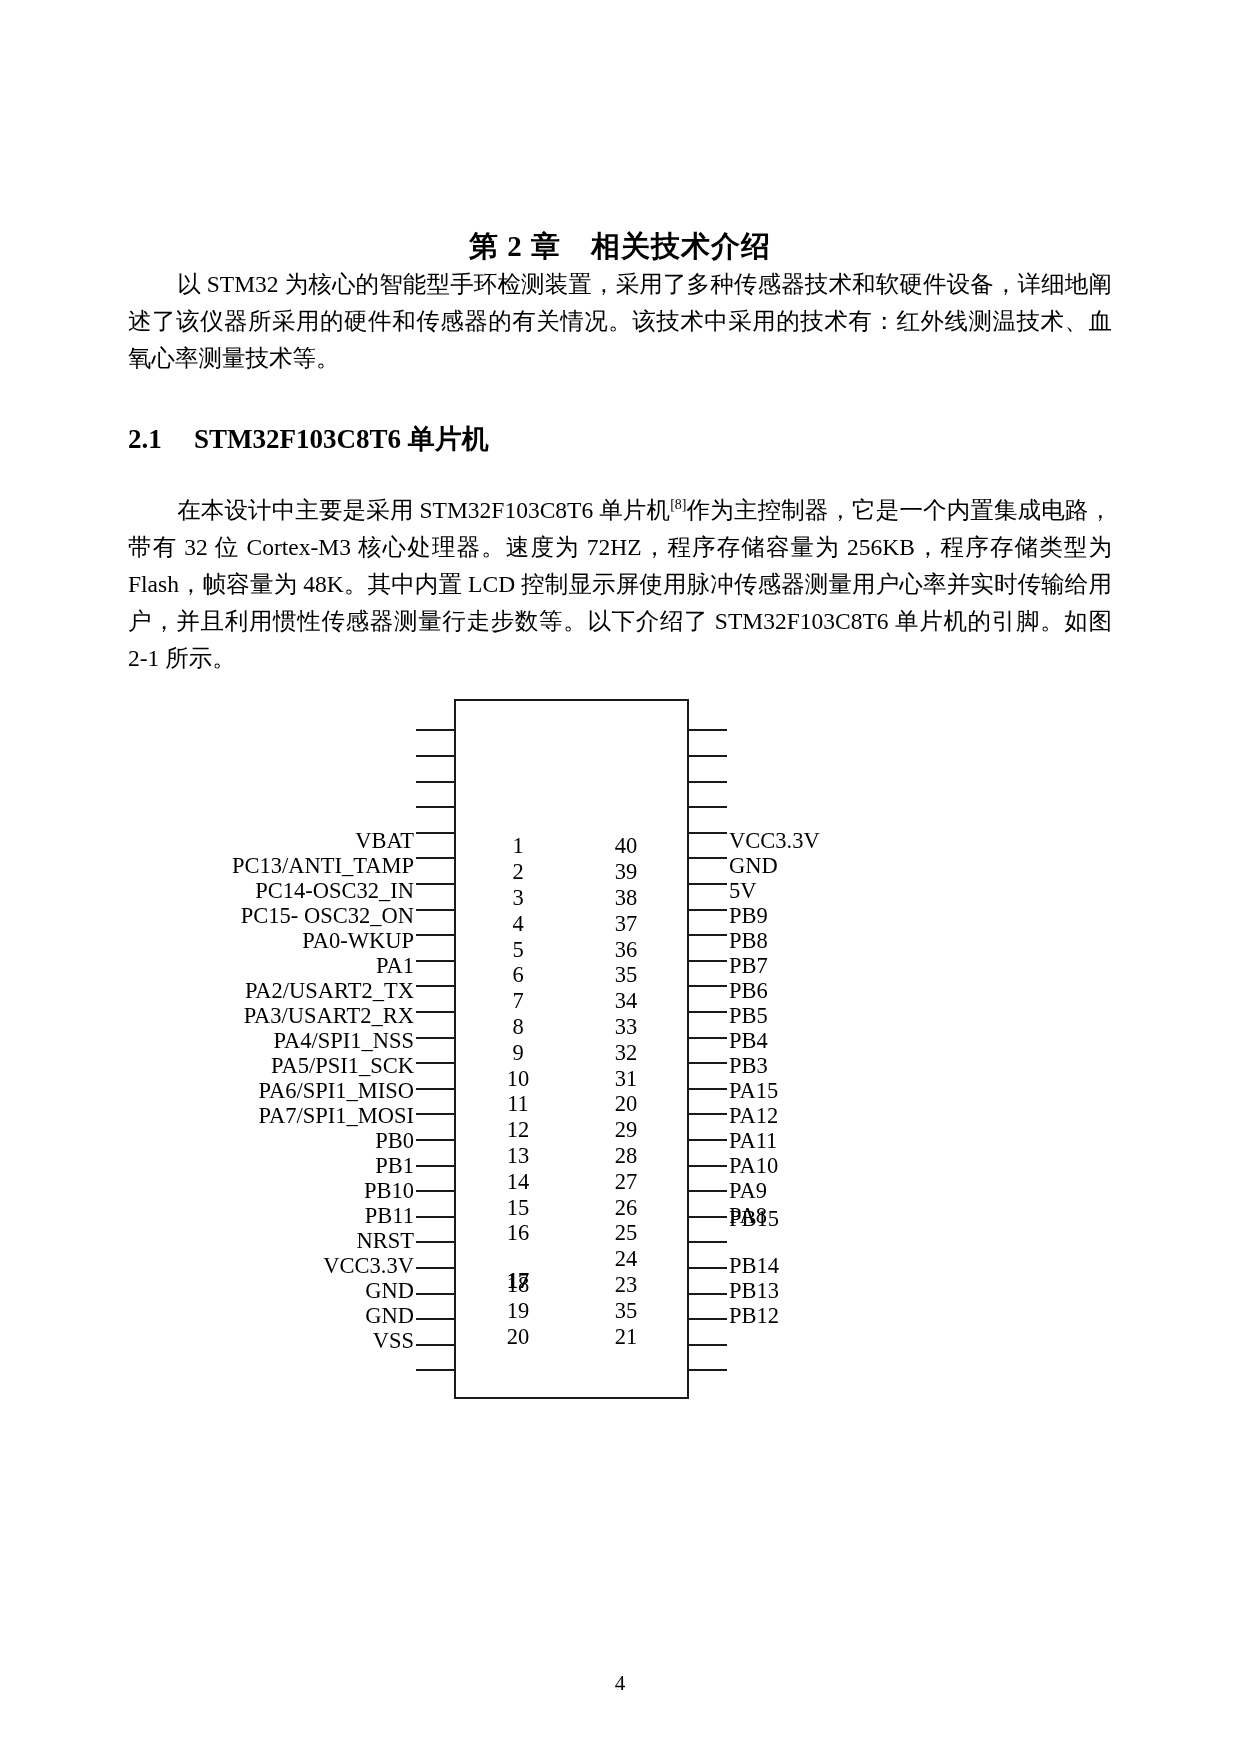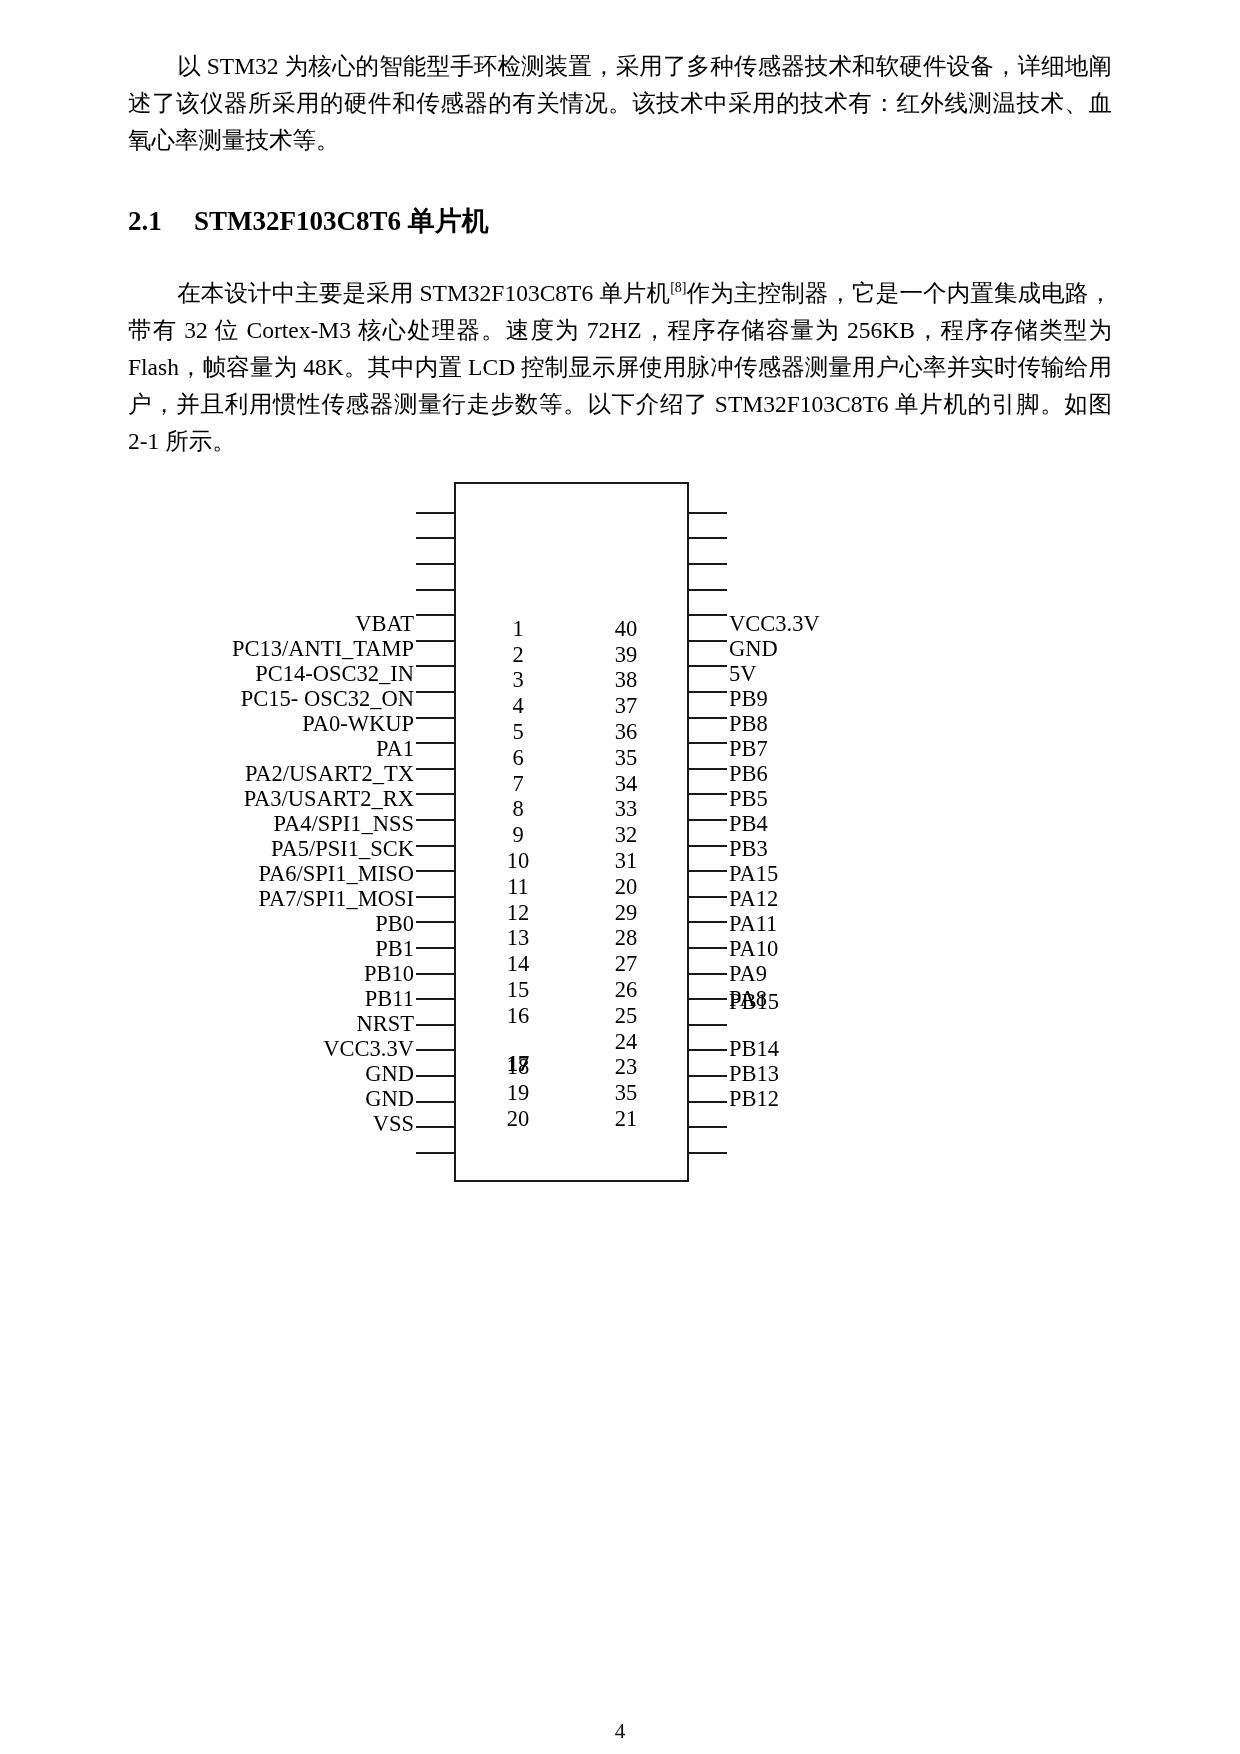--- a/index.html
+++ b/index.html
@@ -37,21 +37,20 @@
   
   .body-para {
     font-size: 23.5px;
     line-height: 37px;
     text-align: justify;
     text-justify: inter-ideograph;
     margin: 0;
     letter-spacing: 0px;
   }
   .p-intro {
-    margin-top: 48px;
   }
   .indent {
     display: inline-block;
     width: 49px;
   }
   sup.ref {
     font-size: 14px;
     vertical-align: super;
     line-height: 0;
   }
@@ -149,20 +148,21 @@
     bottom: 58px;
     text-align: center;
     font-size: 21px;
   }
 </style>
 </head>
 <body>
 
 <div class="page">
 
+  <h1 class="chapter-title">第 2 章　相关技术介绍</h1>
 
   <p class="body-para p-intro">
     <span class="indent"></span><span>以 STM32 为核心的智能型手环检测装置，采用了多种传感器技术和软硬件设备，详细地阐述了该仪器所采用的硬件和传感器的有关情况。该技术中采用的技术有：红外线测温技术、血氧心率测量技术等。</span>
   </p>
 
   <h2 class="section-heading">
     <span class="sec-num">2.1</span><span>STM32F103C8T6 单片机</span>
   </h2>
 
   <p class="body-para p-body2">

